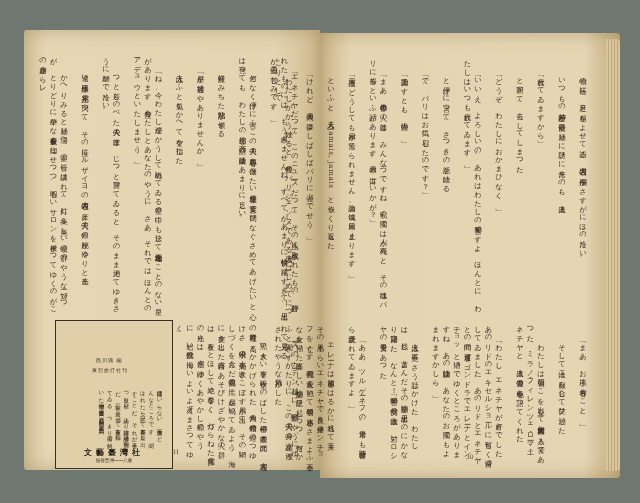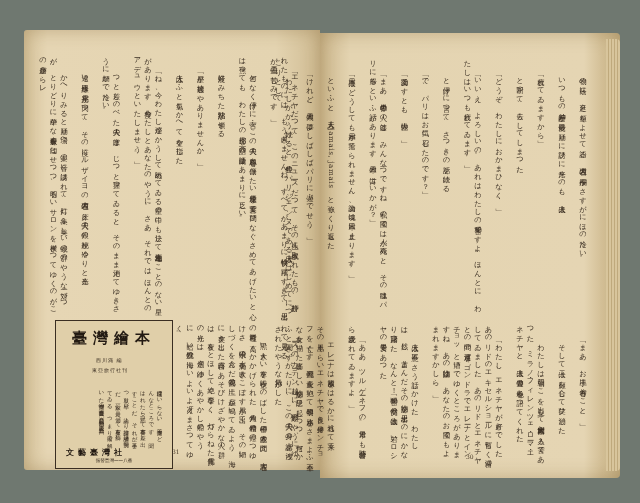--- a/index.html
+++ b/index.html
@@ -8,21 +8,21 @@
   .page{position:absolute;top:0;background:#e3d3b0;box-shadow:inset 0 0 18px rgba(120,90,40,.35);}
   .page.left{left:0;width:296px;height:440px;border-radius:3px 0 0 3px;background:linear-gradient(90deg,#d9c7a0 0%,#e6d6b4 8%,#e4d4b1 85%,#cfbb92 100%);}
   .page.right{left:296px;top:3px;width:300px;height:445px;border-radius:0 4px 4px 0;background:linear-gradient(90deg,#cdb88e 0%,#e4d4b1 10%,#e5d5b3 88%,#d3bf96 94%,#c9b58a 100%);}
   .edges{position:absolute;right:0;top:6px;width:14px;height:432px;background:repeating-linear-gradient(90deg,#d8c59c 0,#d8c59c 2px,#bfa97c 2px,#bfa97c 3px);border-radius:0 4px 4px 0;}
   .vcol{position:absolute;writing-mode:vertical-rl;font-size:7.2px;line-height:10.5px;color:#3a2e22;letter-spacing:.6px;white-space:pre-wrap;}
   .pnum{position:absolute;font-size:6px;color:#4a3c2a;}
   .ad{position:absolute;left:31px;top:290px;width:116px;height:147px;border:1.5px solid #3a2e22;background:#e0cfa9;}
   .ad-title{position:absolute;left:8px;top:8px;width:100px;text-align:center;font-size:15px;font-weight:bold;letter-spacing:6px;color:#231a12;direction:rtl;}
   .ad-sub{position:absolute;font-size:5px;color:#3a2e22;letter-spacing:1px;}
   .ad-body{position:absolute;left:8px;top:66px;height:56px;writing-mode:vertical-rl;font-size:5.5px;line-height:8.3px;color:#3a2e22;}
-  .ad-pub{position:absolute;left:10px;top:126px;width:96px;font-size:8px;font-weight:bold;letter-spacing:4px;color:#231a12;}
+  .ad-pub{position:absolute;left:10px;top:126px;width:96px;text-align:center;font-size:8px;font-weight:bold;letter-spacing:4px;color:#231a12;}
   .ad-addr{position:absolute;left:10px;top:137px;width:96px;text-align:center;font-size:4.6px;color:#3a2e22;}
 </style>
 </head>
 <body>
 
 <div class="book">
   <div class="page left">
     <div class="vcol" style="right:10px;top:22px;height:258px;width:270px;">
       <span>「エネチヤだつて、このニュースだつて、その人生に取残されたもの、打砕かれたものには、もう向きませんね。すべてがあまりに愉快に躍りすぎて、思出が二重の苦しみです。」
 </span>
@@ -48,21 +48,20 @@
 </span>
       <span>黒い大きい掌を夜空にのばした椰子の並木の間々に、大理石の圓柱で高くかかげられた、八角の精燈の燈のつゆけさ。噴水の水滴を吹きこぼす風が出て、その細いしづくを含んだ花園の土に蟲が鳴いてゐよう。海に突き出した露台にあそびけざやかな人の群は、夜をとほして絶く事なく、灯づらねた電飾の光りは、燗々と沖ゆくあやかし船のやうに、暗い沈默の海にいよいよ冴えまさつてゆく。
 </span>
       <span>ひそけくも鼓鳴くなりニュースなる海ぞひの宿の夜の噴水
 </span>
       <span>楽の音の絶え間ひそけく踊り蟲と音がなる夏けの露台
 </span>
     </div>
 
     <div class="ad">
-      <div class="ad-title">臺灣繪本</div>
       <div class="ad-sub" style="left:40px;top:36px;">西川滿 編</div>
       <div class="ad-sub" style="left:36px;top:46px;">東亞旅行社刊</div>
       <div class="ad-body" style="right:8px;">
         <span>理屈はいらない。
 </span>
         <span>臺灣てどんなところです。
 </span>
         <span>聞はれたら黙つて本書を差し出すことだ。
 </span>
         <span>それが一番手つ取り早い。

